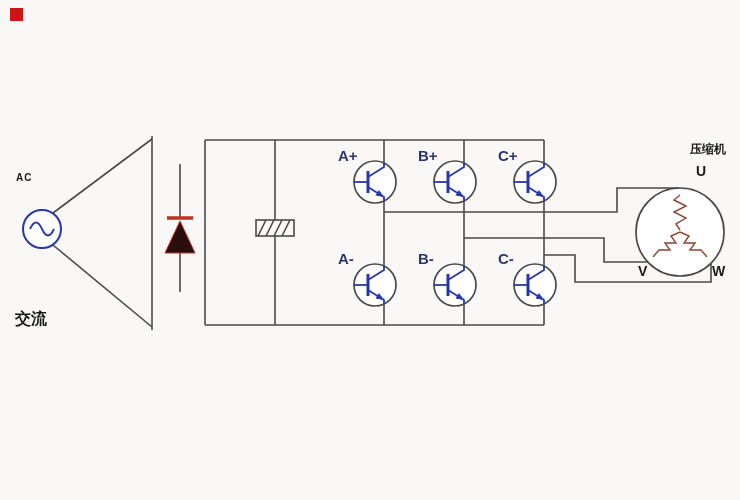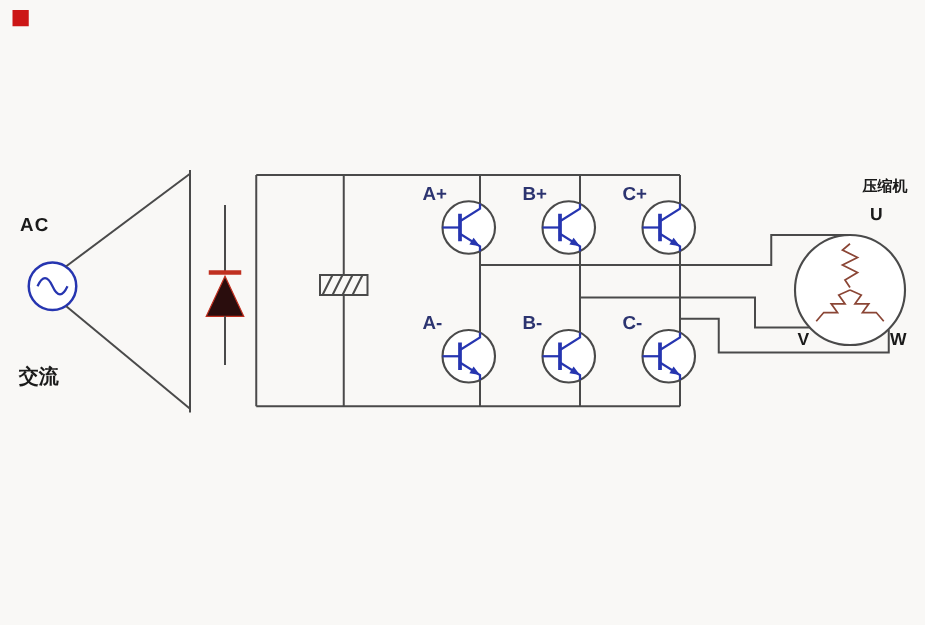--- a/index.html
+++ b/index.html
@@ -14,21 +14,21 @@
   .device-circle{stroke:var(--wire);stroke-width:1.7;fill:#ffffff;}
   .blue-line{stroke:var(--device-blue);stroke-width:1.8;fill:none;}
   .blue-bar{stroke:var(--device-blue);stroke-width:3;fill:none;}
   .blue-fill{fill:var(--device-blue);stroke:none;}
   .diode-bar{stroke:var(--diode-bar-red);stroke-width:3.5;fill:none;}
   .diode-body{fill:var(--diode-body);stroke:var(--diode-bar-red);stroke-width:1;}
   .winding{stroke:var(--winding-brown);stroke-width:1.4;fill:none;}
   .watermark{fill:var(--watermark-red);}
   .lbl{position:absolute;font-weight:bold;color:#1a1a1a;white-space:nowrap;}
   .lbl-device{color:var(--label-navy);font-size:15px;}
-  .lbl-ac{font-size:15px;letter-spacing:1px;}
+  .lbl-ac{font-size:10px;letter-spacing:1px;}
   .lbl-cn{font-size:16px;}
   .lbl-motor{font-size:12px;}
   .lbl-term{font-size:14px;}
 </style>
 </head>
 <body>
 
 <div id="stage">
 
   <svg width="740" height="500" viewBox="0 0 740 500">
@@ -95,21 +95,21 @@
       <circle class="device-circle" cx="680" cy="232" r="44"></circle>
       <g>
         <polyline class="winding" points="680,195 674,200 686,206 674,212 686,218 676,224 680,230"></polyline>
         <polyline class="winding" points="680,232 671,236 676,243 665,243 670,250 659,250 653,257"></polyline>
         <polyline class="winding" points="680,232 689,236 684,243 695,243 690,250 701,250 707,257"></polyline>
       </g>
     </g>
   </svg>
 
   <span class="lbl lbl-ac" style="left:16px;top:172px;">AC</span>
-  <span class="lbl lbl-cn" style="left:15px;top:291px;">交流</span>
+  <span class="lbl lbl-cn" style="left:15px;top:309px;">交流</span>
 
   <span class="lbl lbl-device" style="left:338px;top:147px;">A+</span>
   <span class="lbl lbl-device" style="left:418px;top:147px;">B+</span>
   <span class="lbl lbl-device" style="left:498px;top:147px;">C+</span>
   <span class="lbl lbl-device" style="left:338px;top:250px;">A-</span>
   <span class="lbl lbl-device" style="left:418px;top:250px;">B-</span>
   <span class="lbl lbl-device" style="left:498px;top:250px;">C-</span>
 
   <span class="lbl lbl-motor" style="left:690px;top:141px;">压缩机</span>
   <span class="lbl lbl-term" style="left:696px;top:163px;">U</span>

